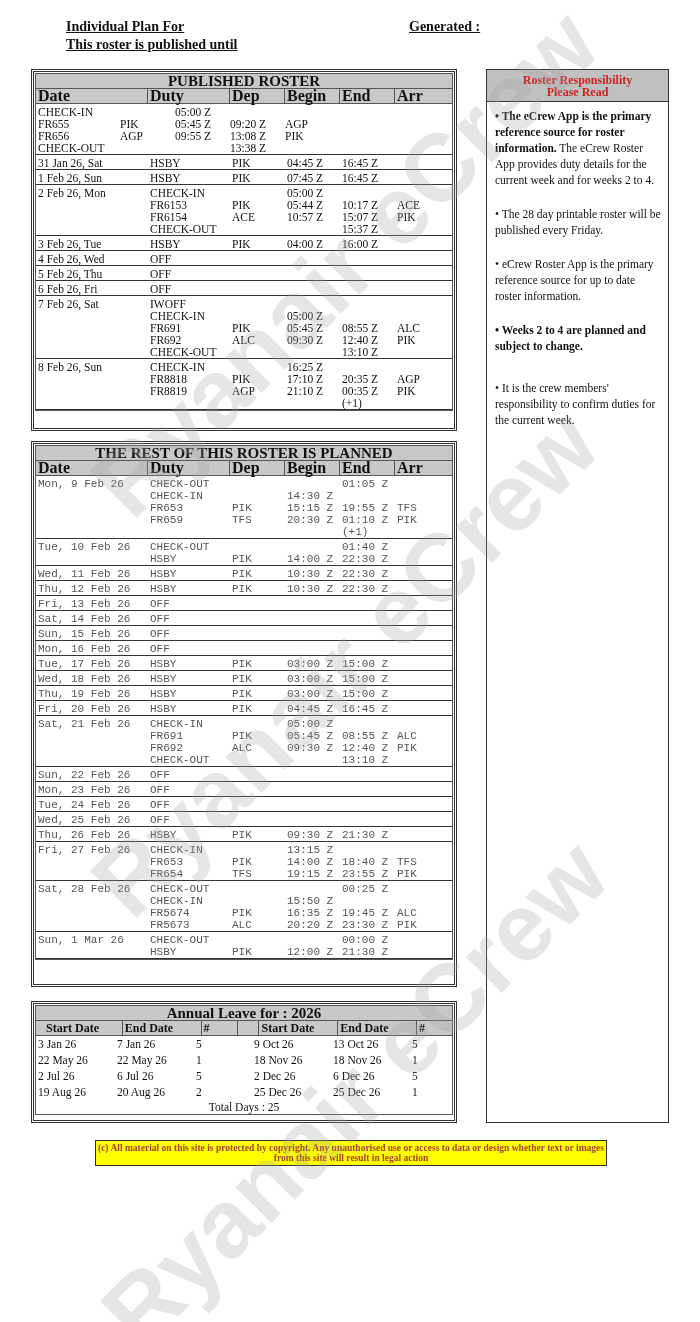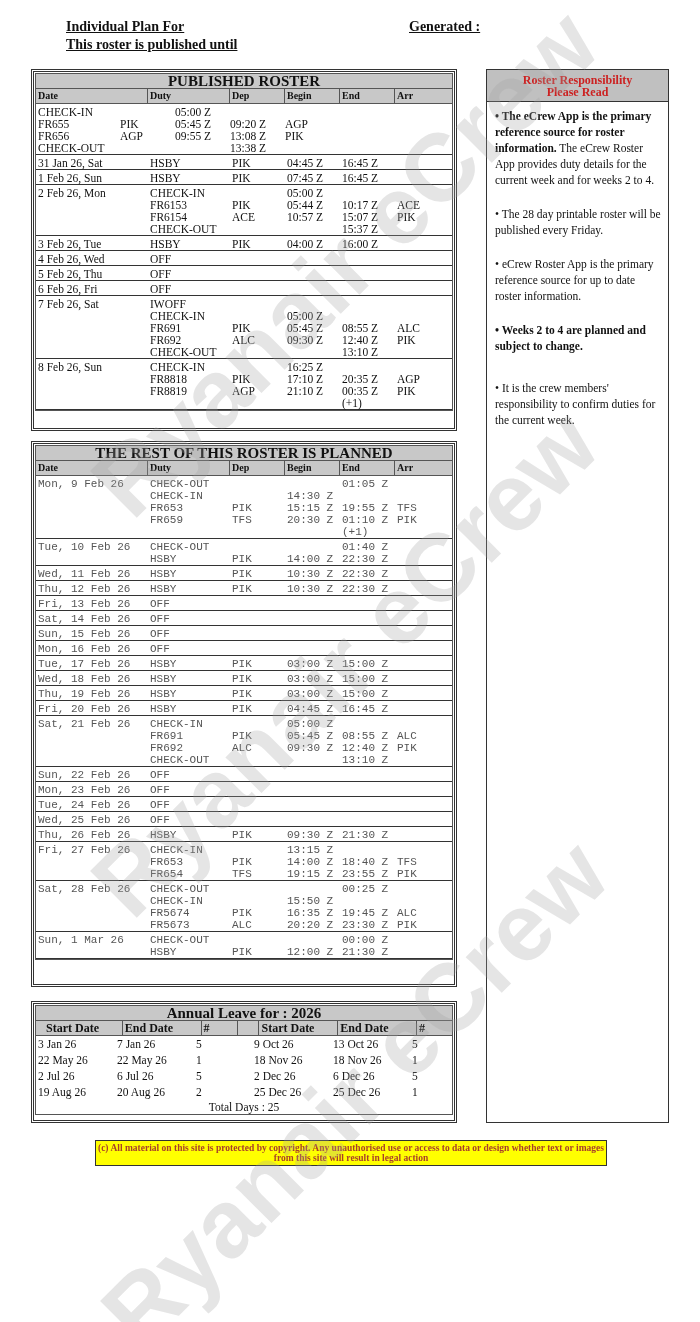--- a/index.html
+++ b/index.html
@@ -2,21 +2,21 @@
 <html><head>
 <meta charset="utf-8">
 <style>
   html,body{margin:0;padding:0;background:#fff;}
   body{width:700px;height:1322px;position:relative;overflow:hidden;font-family:"Liberation Serif",serif;color:#111;}
   .hdr{position:absolute;font-weight:bold;font-size:14px;text-decoration:underline;}
   .wm{position:absolute;font-family:"Liberation Sans",sans-serif;font-weight:bold;color:rgba(160,160,160,0.28);font-size:96px;transform:rotate(-45deg);transform-origin:left top;white-space:nowrap;pointer-events:none;z-index:5;}
   .box{position:absolute;border:3px double #333;background:#fff;box-sizing:border-box;}
   .box-inner{border:1px solid #555;margin:1px;}
   .title{background:#c8c8c8;text-align:center;font-weight:bold;font-size:15px;height:14px;line-height:15px;border-bottom:1px solid #555;}
-  .thead{display:flex;background:#c8c8c8;font-weight:bold;font-size:10px;height:14px;line-height:14px;border-bottom:1px solid #555;}
+  .thead{display:flex;background:#c8c8c8;font-weight:bold;font-size:16px;height:14px;line-height:14px;border-bottom:1px solid #555;}
   .thead div{border-right:1px solid #555;padding-left:2px;box-sizing:border-box;}
   .thead div:last-child{border-right:none;}
   .row{display:flex;font-size:11.5px;line-height:12px;border-bottom:1px solid #333;padding:2px 0 0 0;}
   .row .c{padding-left:2px;box-sizing:border-box;white-space:pre;}
   .mono .row{font-family:"Liberation Mono",monospace;font-size:11px;color:#555;}
   .w-date{width:112px}.w-duty{width:82px}.w-dep{width:55px}.w-beg{width:55px}.w-end{width:55px}.w-arr{width:55px}
   .side{position:absolute;left:486px;top:69px;width:183px;height:1054px;border:1px solid #333;box-sizing:border-box;}
   .side-title{background:#c0c0c0;color:#cc2222;font-weight:bold;text-align:center;font-size:12px;line-height:12px;padding:4px 0 3px;border-bottom:1px solid #333;}
   .side p{margin:0 6px 0 8px;font-size:11.5px;line-height:16px;}
   .leave-head{display:flex;background:#c8c8c8;font-weight:bold;font-size:12px;height:14px;line-height:14px;border-bottom:1px solid #555;padding-left:8px;}

